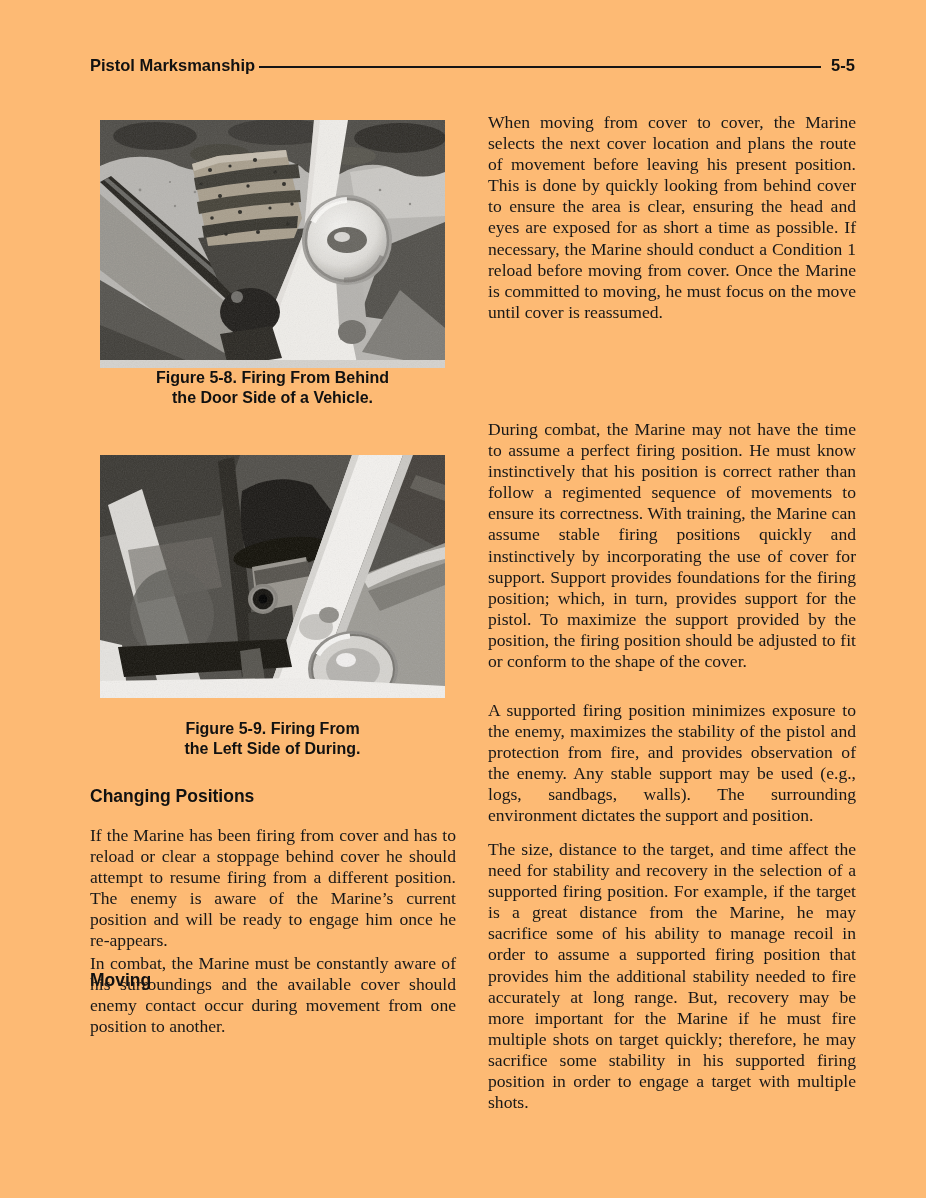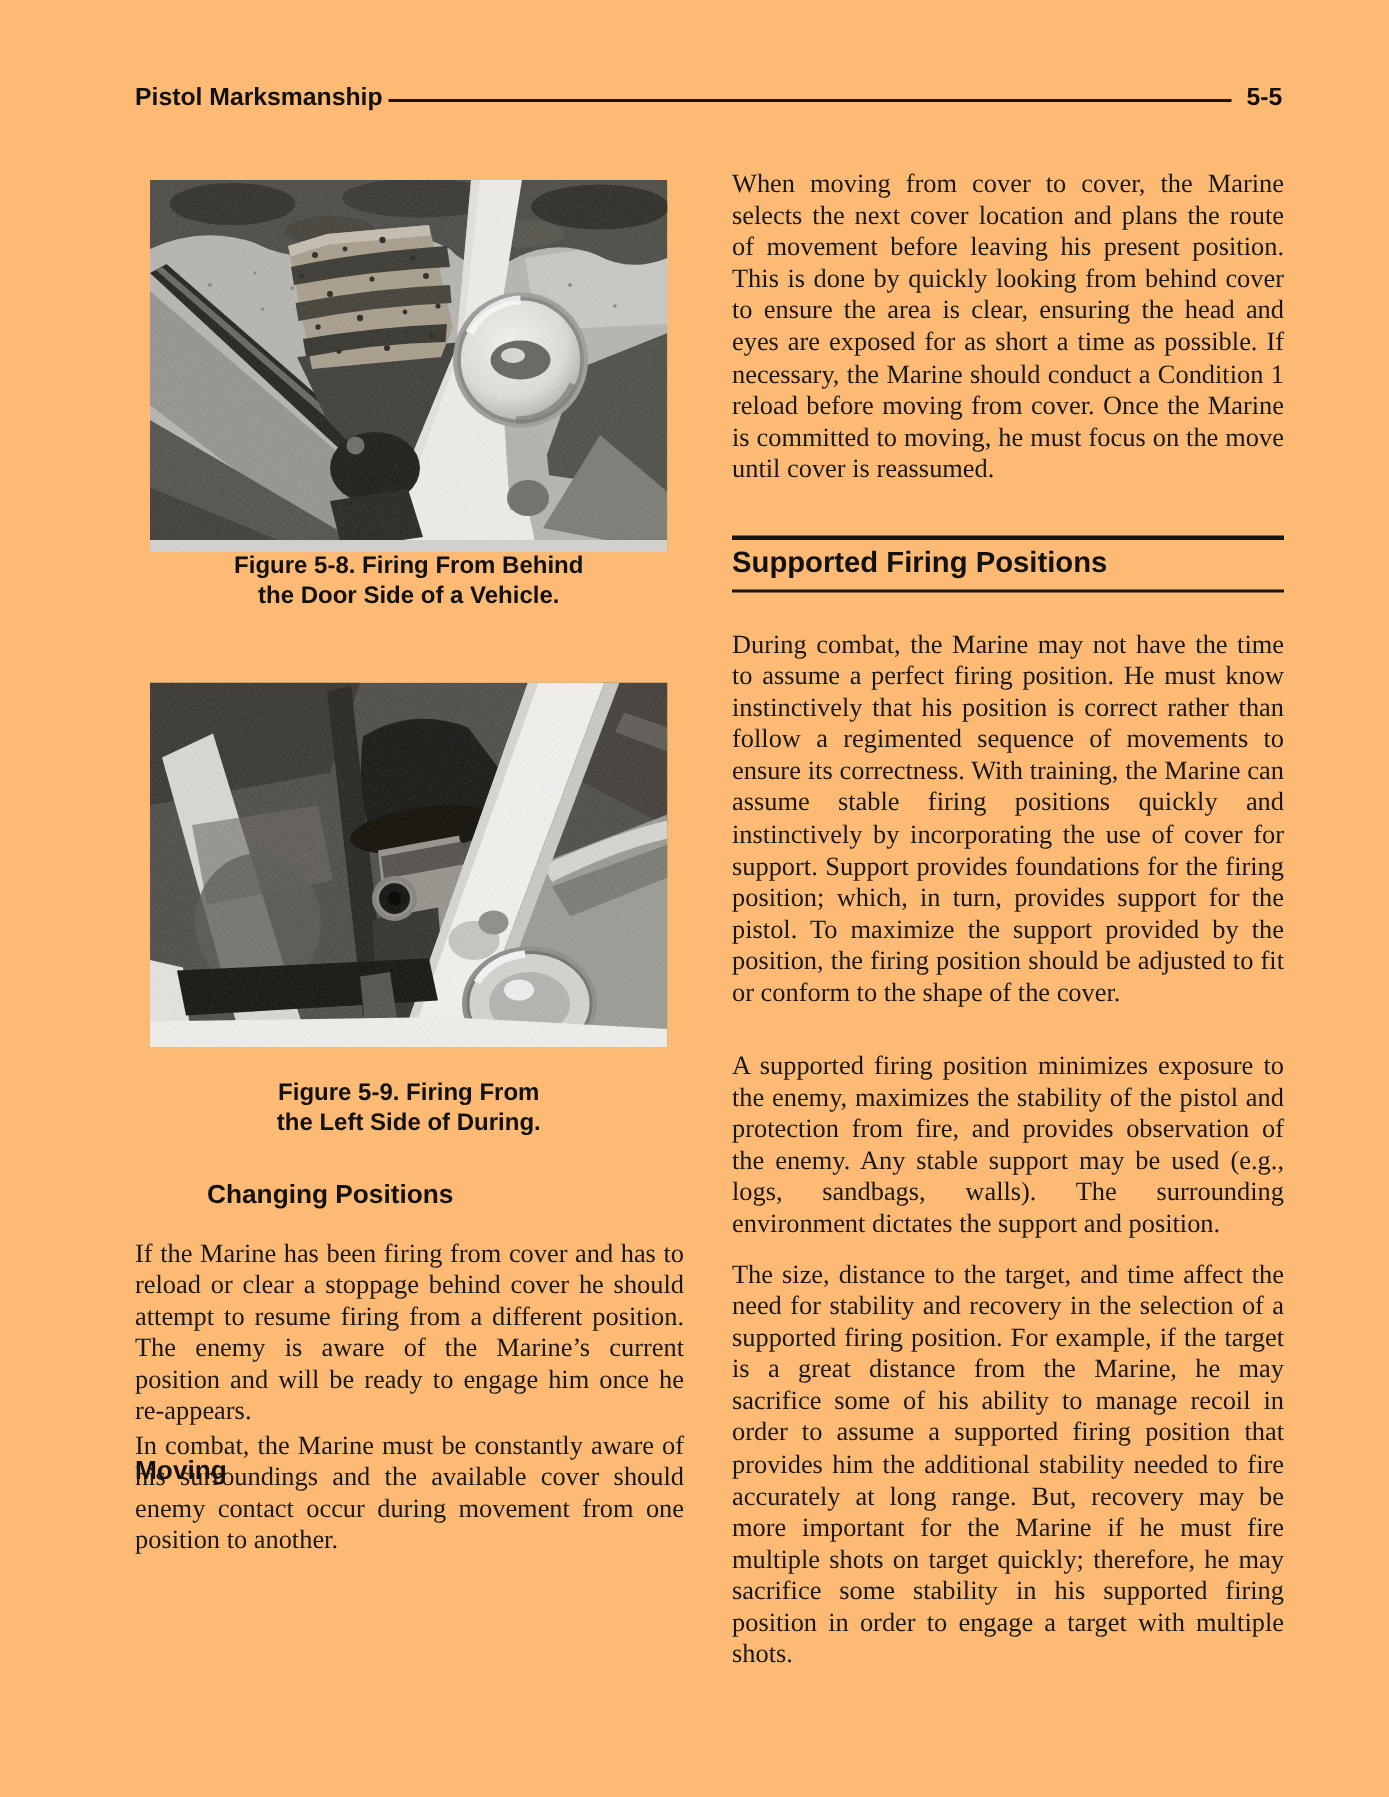--- a/index.html
+++ b/index.html
@@ -15,21 +15,21 @@
   .photo{position:absolute;left:100px;width:345px;overflow:hidden;filter:blur(0.4px) contrast(1.02);}
   .photo svg{display:block;}
   .photo1{top:120px;height:248px;}
   .photo2{top:455px;height:243px;}
 
   .caption{position:absolute;left:90px;width:365px;text-align:center;font-family:"Liberation Sans",sans-serif;font-weight:bold;font-size:16px;line-height:19.5px;color:#111;}
   .cap1{top:368px;}
   .cap2{top:719px;}
 
   .subhead{position:absolute;left:90px;font-family:"Liberation Sans",sans-serif;font-weight:bold;font-size:17.5px;color:#111;white-space:nowrap;}
-  .sh-changing{top:786px;margin-left:48px;}
+  .sh-changing{top:786px;}
   .sh-moving{top:970px;}
 
   .para{position:absolute;text-align:justify;font-size:17.6px;line-height:21.1px;color:#181818;hyphens:auto;-webkit-hyphens:auto;}
   .lc{left:90px;width:366px;}
   .rc{left:488px;width:368px;}
   .p-changing{top:825px;}
   .p-moving{top:953px;}
   .rc-p1{top:112px;}
   .rc-p2{top:419px;}
   .rc-p3{top:700px;}
@@ -217,19 +217,18 @@
   </div>
 
   <div class="subhead sh-changing">Changing Positions</div>
   <div class="para lc p-changing">If the Marine has been firing from cover and has to reload or clear a stoppage behind cover he should attempt to resume firing from a different position. The enemy is aware of the Marine’s current position and will be ready to engage him once he re-appears.</div>
 
   <div class="subhead sh-moving">Moving</div>
   <div class="para lc p-moving">In combat, the Marine must be constantly aware of his surroundings and the available cover should enemy contact occur during movement from one position to another.</div>
 
   <div class="para rc rc-p1">When moving from cover to cover, the Marine selects the next cover location and plans the route of movement before leaving his present position. This is done by quickly looking from behind cover to ensure the area is clear, ensuring the head and eyes are exposed for as short a time as possible. If necessary, the Marine should conduct a Condition 1 reload before moving from cover. Once the Marine is committed to moving, he must focus on the move until cover is reassumed.</div>
 
-  <div class="section-head">Supported Firing Positions</div>
 
   <div class="para rc rc-p2">During combat, the Marine may not have the time to assume a perfect firing position. He must know instinctively that his position is correct rather than follow a regimented sequence of movements to ensure its correctness. With training, the Marine can assume stable firing positions quickly and instinctively by incorporating the use of cover for support. Support provides foundations for the firing position; which, in turn, provides support for the pistol. To maximize the support provided by the position, the firing position should be adjusted to fit or conform to the shape of the cover.</div>
   <div class="para rc rc-p3">A supported firing position minimizes exposure to the enemy, maximizes the stability of the pistol and protection from fire, and provides observation of the enemy. Any stable support may be used (e.g., logs, sandbags, walls). The surrounding environment dictates the support and position.</div>
   <div class="para rc rc-p4">The size, distance to the target, and time affect the need for stability and recovery in the selection of a supported firing position. For example, if the target is a great distance from the Marine, he may sacrifice some of his ability to manage recoil in order to assume a supported firing position that provides him the additional stability needed to fire accurately at long range. But, recovery may be more important for the Marine if he must fire multiple shots on target quickly; therefore, he may sacrifice some stability in his supported firing position in order to engage a target with multiple shots.</div>
 
 </div>
 
 </body></html>

